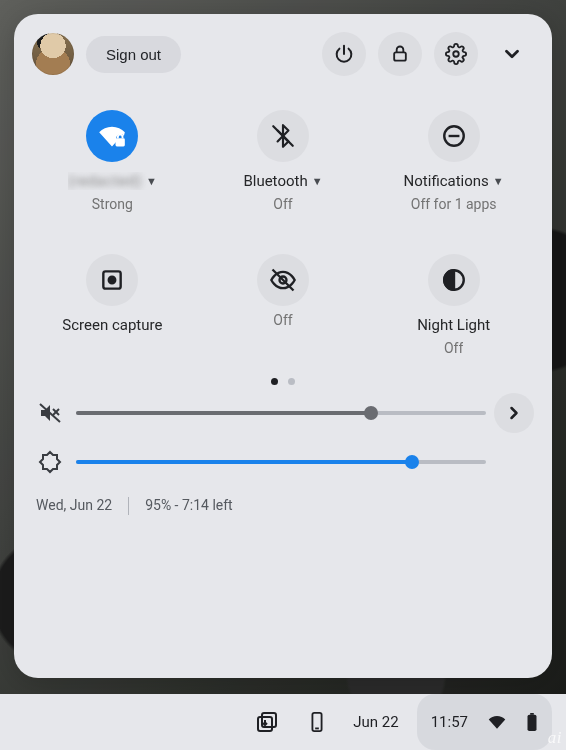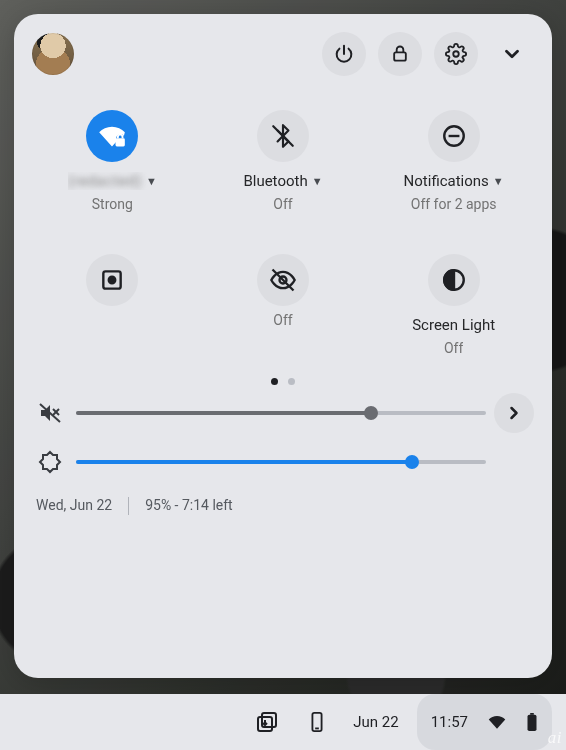--- a/index.html
+++ b/index.html
@@ -298,20 +298,21 @@
 </style>
 </head>
 <body>
 
 <div class="wallpaper"></div>
 
 <div class="panel">
 
   <div class="header">
     <div class="avatar"></div>
+    <button class="signout-btn">Sign out</button>
     <div class="header-spacer"></div>
     <button class="icon-btn">
       <span>
         <svg width="22" height="22" viewBox="0 0 24 24" fill="none" stroke="currentColor" stroke-width="2.2" stroke-linecap="round">
             <path d="M12 3v9"></path>
             <path d="M7 6.2a8 8 0 1 0 10 0"></path>
           </svg>
       </span>
     </button>
     <button class="icon-btn">
@@ -377,51 +378,52 @@
       <span class="tile-icon">
         <svg width="26" height="26" viewBox="0 0 24 24" fill="none" stroke="currentColor" stroke-width="2.2">
             <circle cx="12" cy="12" r="9"></circle>
             <line x1="7" y1="12" x2="17" y2="12"></line>
           </svg>
       </span>
       <span class="tile-label">
         <span>Notifications</span>
         <span class="caret">▼</span>
       </span>
-      <span class="tile-sub">Off for 2 apps</span>
+      <span class="tile-sub">Off for 1 apps</span>
     </div>
 
     <div class="tile row2">
       <span class="tile-icon">
         <svg width="26" height="26" viewBox="0 0 24 24" fill="none" stroke="currentColor" stroke-width="2.2">
             <rect x="4" y="4" width="16" height="16" rx="2"></rect>
             <circle cx="12" cy="12" r="3" fill="currentColor"></circle>
           </svg>
       </span>
+      <span class="tile-label" style="text-align:center; white-space:normal; line-height:1.25;">Screen capture</span>
     </div>
 
     <div class="tile row2">
       <span class="tile-icon">
         <svg width="28" height="28" viewBox="0 0 24 24" fill="none" stroke="currentColor" stroke-width="2">
             <path d="M2 12s3.5-7 10-7 10 7 10 7-3.5 7-10 7S2 12 2 12z"></path>
             <circle cx="12" cy="12" r="3"></circle>
             <line x1="3" y1="3" x2="21" y2="21"></line>
           </svg>
       </span>
       <span class="tile-sub">Off</span>
     </div>
 
     <div class="tile row2">
       <span class="tile-icon">
         <svg width="26" height="26" viewBox="0 0 24 24" fill="none" stroke="currentColor" stroke-width="2.2">
             <circle cx="12" cy="12" r="9"></circle>
             <path d="M12 3a9 9 0 0 0 0 18z" fill="currentColor"></path>
           </svg>
       </span>
-      <span class="tile-label">Screen Light</span>
+      <span class="tile-label">Night Light</span>
       <span class="tile-sub">Off</span>
     </div>
 
   </div>
 
   <div class="dots">
     <span class="dot active"></span>
     <span class="dot"></span>
   </div>
 

